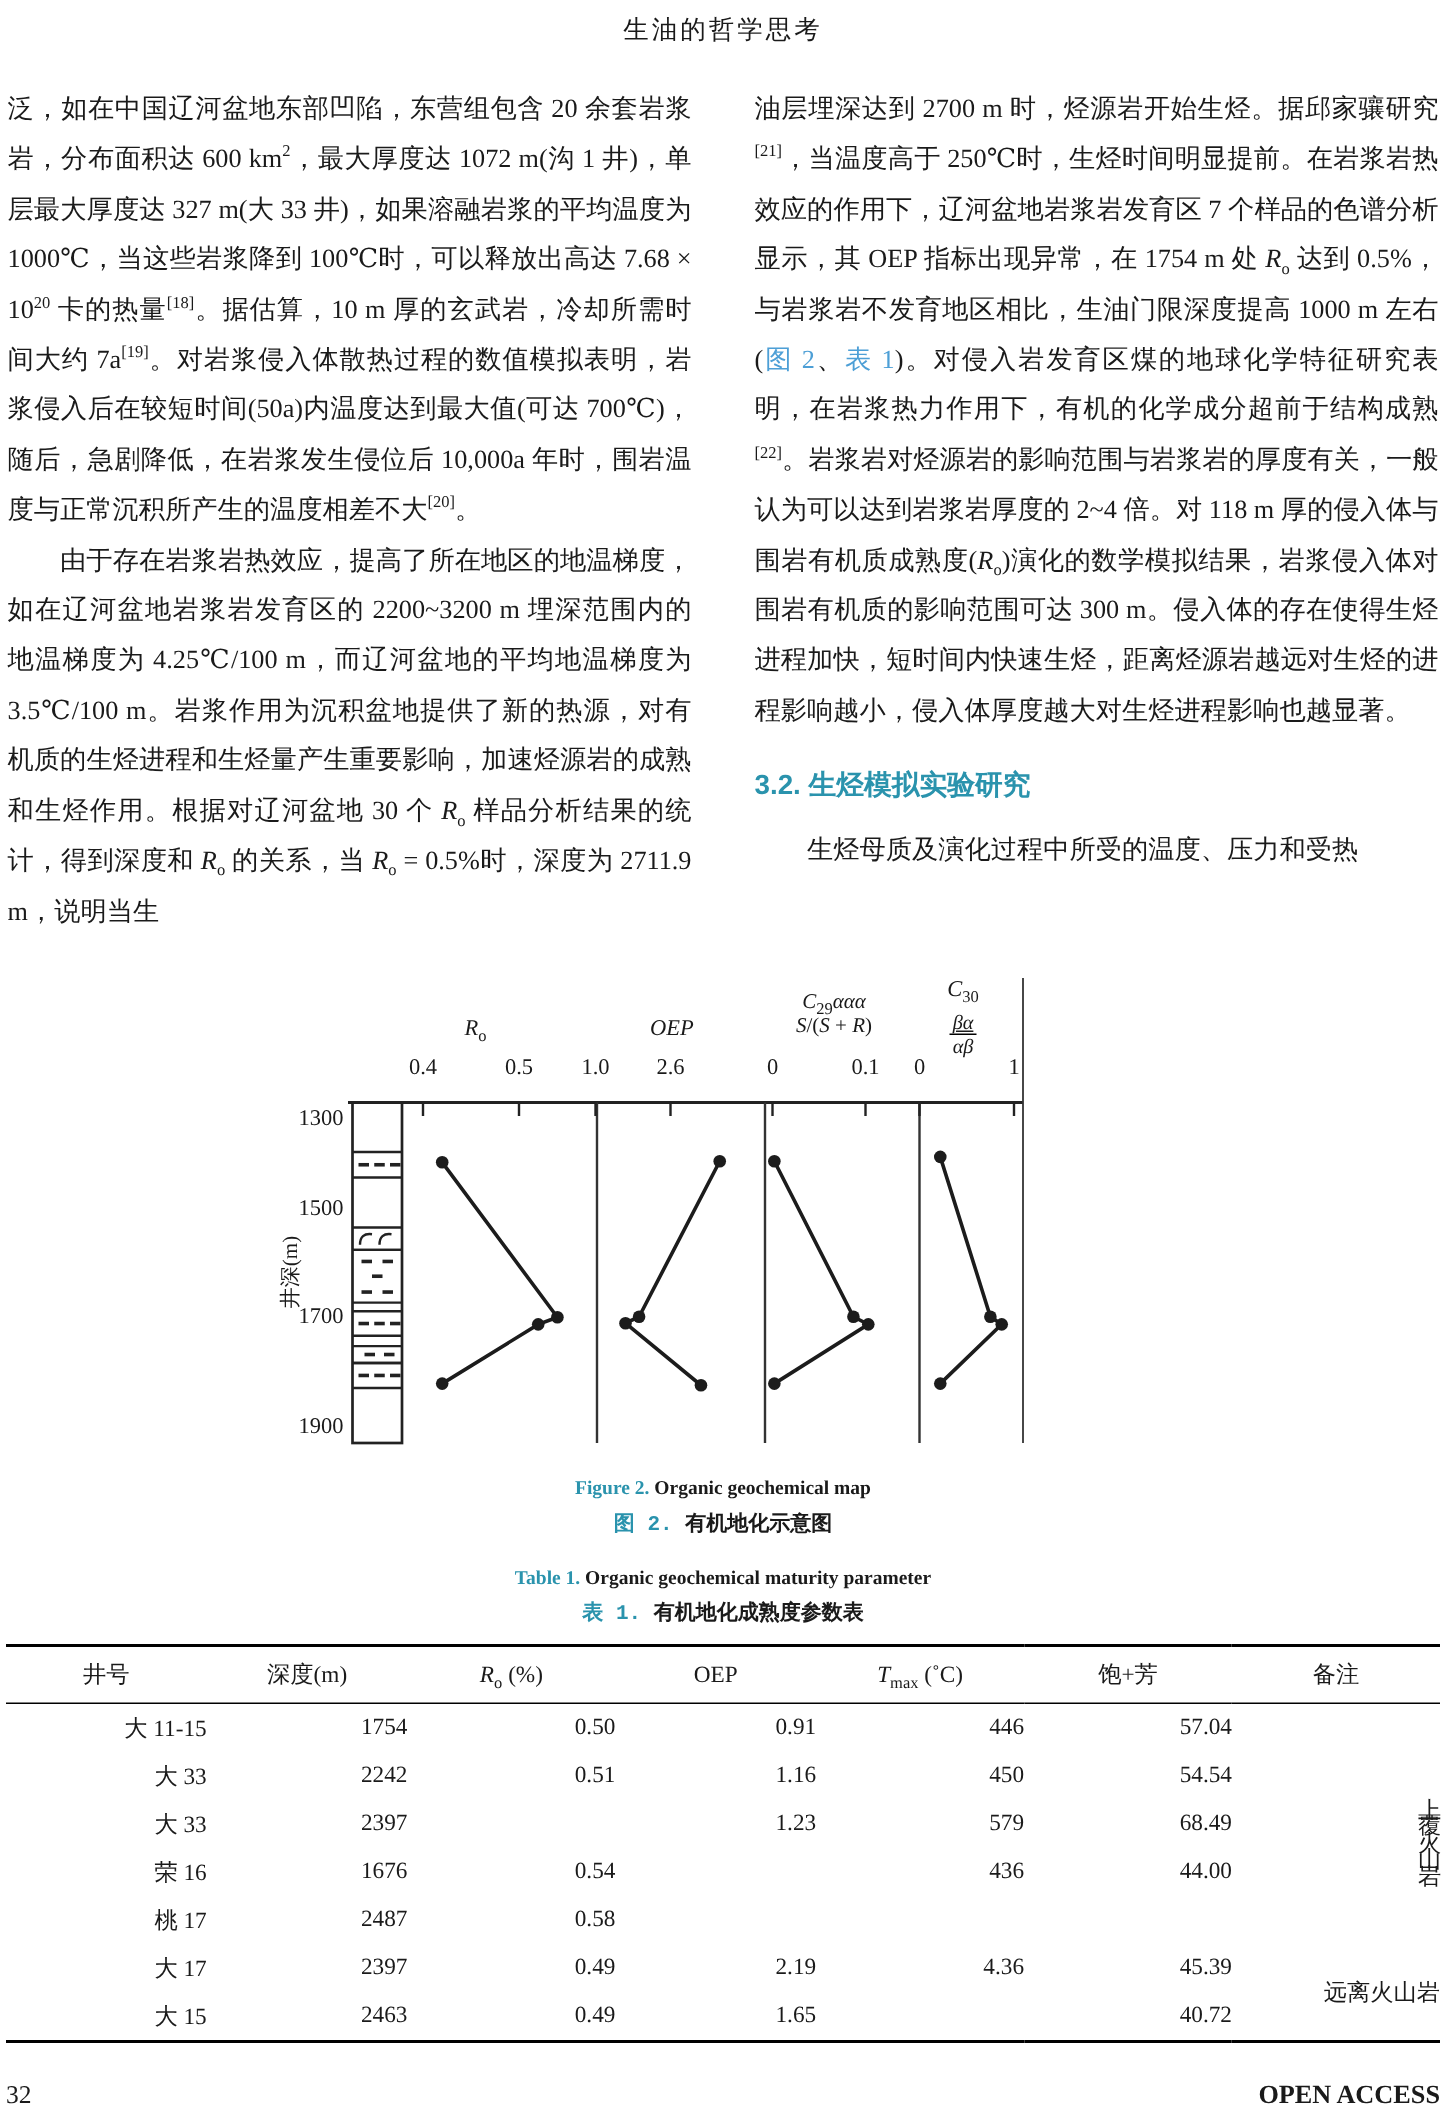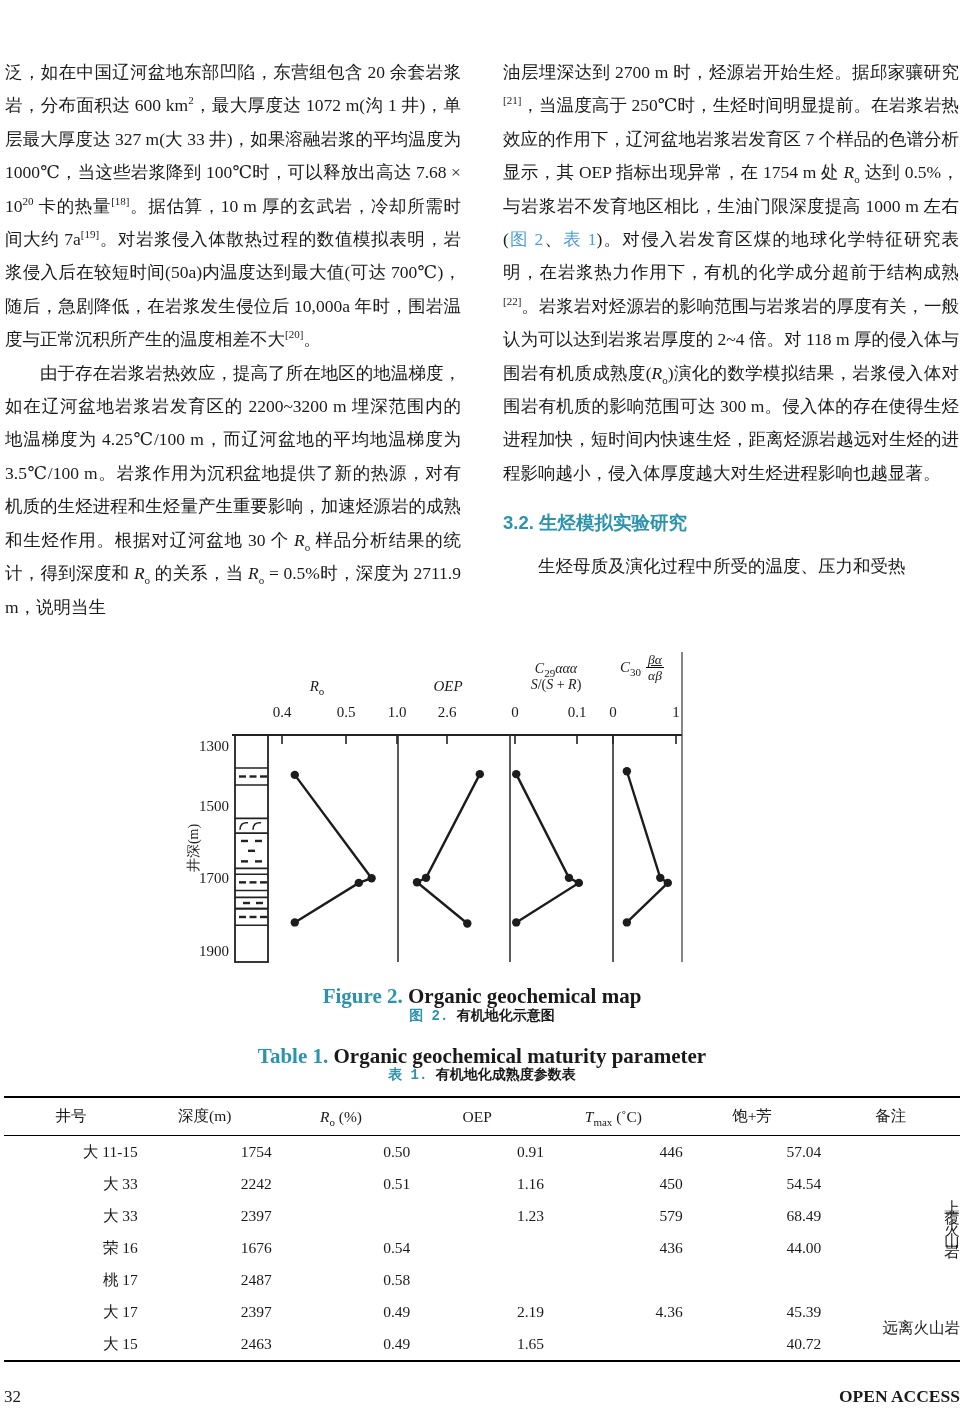--- a/index.html
+++ b/index.html
@@ -24,40 +24,41 @@
   .flabel.small{font-size:14px;line-height:16px;}
   .ftick{position:absolute;top:56px;width:30px;text-align:center;font-size:15px;}
   .fdepth{position:absolute;left:0;width:46px;text-align:right;font-size:15px;}
   .fylabel{position:absolute;left:-26px;top:192px;width:72px;height:16px;text-align:center;
            font-size:14px;transform:rotate(-90deg);}
   .frac{display:inline-block;text-align:center;font-size:13.5px;line-height:15px;vertical-align:middle;}
   .frac .ft{display:block;border-bottom:1.2px solid #000;padding:0 2px;text-decoration:underline;}
   .frac .fb{display:block;padding:0 2px;}
   .c30wrap{display:flex;align-items:center;justify-content:center;gap:5px;}
   
-  .cap{position:absolute;left:0;width:100%;text-align:center;font-weight:bold;font-size:21px;font-family:Liberation Serif, serif;}
+  .cap{position:absolute;left:0;width:100%;text-align:center;font-weight:bold;font-size:13px;font-family:Liberation Serif, serif;}
   .cap .label{color:var(--accent);}
   .cap.zh{font-family:Liberation Mono, monospace;font-size:14px;}
   
   #table1{position:absolute;left:4px;top:1096px;width:956px;border-collapse:collapse;
           font-size:15.5px;border-top:2px solid #000;border-bottom:2px solid #000;}
   #table1 thead tr{border-bottom:1px solid #000;}
   #table1 th{font-weight:normal;height:37px;text-align:center;padding:0;}
   #table1 td{height:32px;text-align:right;padding:0;}
   .vert{display:inline-block;writing-mode:vertical-rl;text-orientation:upright;
         letter-spacing:11px;line-height:1;}
   
   .pagenum{position:absolute;left:4px;top:1387px;font-size:17px;}
   .openaccess{position:absolute;right:4px;top:1386px;font-size:17.5px;font-weight:bold;}
 </style>
 </head>
 <body>
 
 <div class="page">
 
+  <div class="title">生油的哲学思考</div>
 
   <div class="col" id="leftcol">
     <p>泛，如在中国辽河盆地东部凹陷，东营组包含 20 余套岩浆岩，分布面积达 600 km<sup>2</sup>，最大厚度达 1072 m(沟 1 井)，单层最大厚度达 327 m(大 33 井)，如果溶融岩浆的平均温度为 1000℃，当这些岩浆降到 100℃时，可以释放出高达 7.68 × 10<sup>20</sup> 卡的热量<sup>[18]</sup>。据估算，10 m 厚的玄武岩，冷却所需时间大约 7a<sup>[19]</sup>。对岩浆侵入体散热过程的数值模拟表明，岩浆侵入后在较短时间(50a)内温度达到最大值(可达 700℃)，随后，急剧降低，在岩浆发生侵位后 10,000a 年时，围岩温度与正常沉积所产生的温度相差不大<sup>[20]</sup>。</p>
     <p class="indent">由于存在岩浆岩热效应，提高了所在地区的地温梯度，如在辽河盆地岩浆岩发育区的 2200~3200 m 埋深范围内的地温梯度为 4.25℃/100 m，而辽河盆地的平均地温梯度为 3.5℃/100 m。岩浆作用为沉积盆地提供了新的热源，对有机质的生烃进程和生烃量产生重要影响，加速烃源岩的成熟和生烃作用。根据对辽河盆地 30 个 <i>R</i><sub>o</sub> 样品分析结果的统计，得到深度和 <i>R</i><sub>o</sub> 的关系，当 <i>R</i><sub>o</sub> = 0.5%时，深度为 2711.9 m，说明当生</p>
   </div>
 
   <div class="col" id="rightcol">
     <p>油层埋深达到 2700 m 时，烃源岩开始生烃。据邱家骧研究<sup>[21]</sup>，当温度高于 250℃时，生烃时间明显提前。在岩浆岩热效应的作用下，辽河盆地岩浆岩发育区 7 个样品的色谱分析显示，其 OEP 指标出现异常，在 1754 m 处 <i>R</i><sub>o</sub> 达到 0.5%，与岩浆岩不发育地区相比，生油门限深度提高 1000 m 左右(<span class="lnk">图 2</span>、<span class="lnk">表 1</span>)。对侵入岩发育区煤的地球化学特征研究表明，在岩浆热力作用下，有机的化学成分超前于结构成熟<sup>[22]</sup>。岩浆岩对烃源岩的影响范围与岩浆岩的厚度有关，一般认为可以达到岩浆岩厚度的 2~4 倍。对 118 m 厚的侵入体与围岩有机质成熟度(<i>R</i><sub>o</sub>)演化的数学模拟结果，岩浆侵入体对围岩有机质的影响范围可达 300 m。侵入体的存在使得生烃进程加快，短时间内快速生烃，距离烃源岩越远对生烃的进程影响越小，侵入体厚度越大对生烃进程影响也越显著。</p>
     <h3 class="sec-head">3.2. 生烃模拟实验研究</h3>
     <p class="indent">生烃母质及演化过程中所受的温度、压力和受热</p>
@@ -131,21 +132,21 @@
         <circle cx="443.86" cy="274.4125" r="4.2" fill="#1c1c1c"></circle>
       </svg>
     <div id="figoverlay" style="position:absolute;left:0;top:0;width:520px;height:336px;">
       <div class="fylabel">井深(m)</div>
       <div class="flabel" style="left:114px;top:30px;width:40px;"><i>R</i><sub>o</sub></div>
       <div class="flabel" style="left:245px;top:30px;width:40px;"><i>OEP</i></div>
       <div class="flabel small" style="left:323px;top:13px;width:100px;">
         <div><i>C</i><sub>29</sub><i>ααα</i></div>
         <div><i>S</i>/(<i>S</i> + <i>R</i>)</div>
       </div>
-      <div class="flabel c30wrap" style="left:424px;top:4px;width:70px;">
+      <div class="flabel c30wrap" style="left:424px;top:4px;width:70px;flex-direction:column;">
         <span><i>C</i><sub>30</sub></span>
         <span class="frac">
           <span class="ft"><i>βα</i></span>
           <span class="fb"><i>αβ</i></span>
         </span>
       </div>
     <div class="ftick" style="left: 84px;">0.4</div>
         <div class="ftick" style="left: 148px;">0.5</div>
         <div class="ftick" style="left: 199px;">1.0</div>
         <div class="ftick" style="left: 249px;">2.6</div>

